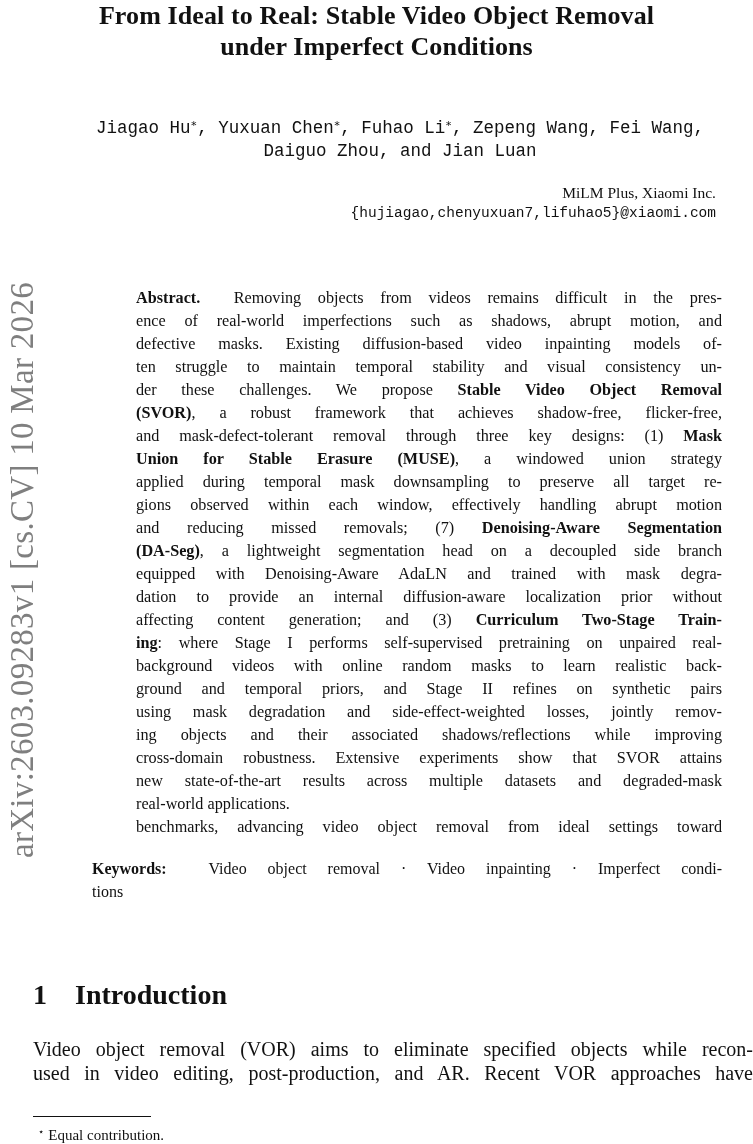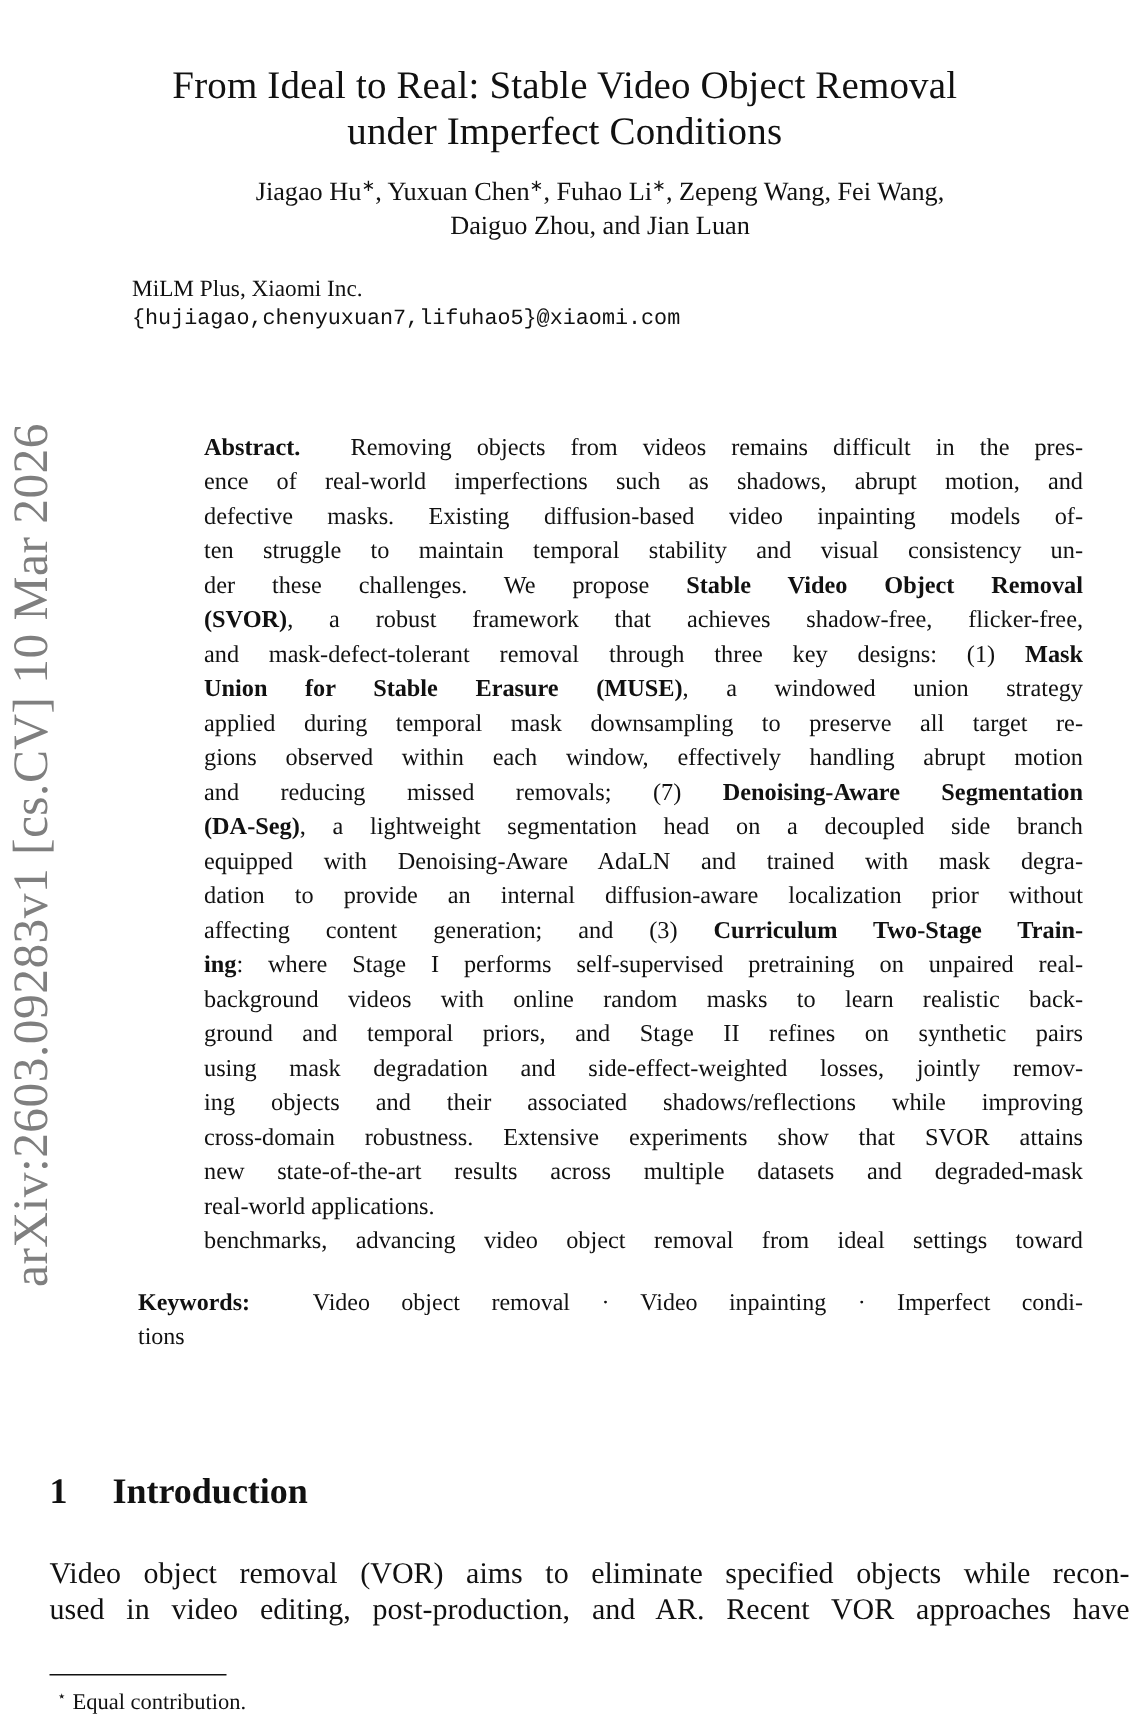--- a/index.html
+++ b/index.html
@@ -4,32 +4,32 @@
 <style>
   html, body { margin: 0; padding: 0; background: #ffffff; }
   body {
     width: 753px; height: 1144px; position: relative; overflow: hidden;
     font-family: "DejaVu Serif", "Liberation Serif", serif;
     color: #111;
   }
   .title {
     position: absolute; left: 0; top: 0; width: 753px;
     text-align: center; font-family: "Liberation Serif", serif;
-    font-weight: normal; font-size: 26px; line-height: 31px; letter-spacing: 0.1px; margin-top: 41px;
+    font-weight: bold; font-size: 26px; line-height: 31px; letter-spacing: 0.1px;
   }
   .title .line { display: block; white-space: nowrap; }
   .authors {
     position: absolute; left: 80px; top: 113px; width: 640px;
     text-align: center; font-family: "Liberation Serif", serif;
     font-size: 17.5px; line-height: 23px;
   }
-  .authors .line { display: block; white-space: nowrap; }
+  .authors .line { display: block; white-space: nowrap; font-family: Liberation Mono, monospace; }
   .affil {
-    position: absolute; left: 88px; top: 182px; width: 640px;
-    text-align: left; font-family: "Liberation Serif", serif;
+    position: absolute; left: 76px; top: 182px; width: 640px;
+    text-align: right; font-family: "Liberation Serif", serif;
     font-size: 15.5px; line-height: 21px;
   }
   .email { font-family: "Liberation Mono", monospace; font-size: 14.5px; white-space: nowrap; }
   .arxiv {
     position: absolute; left: 22px; top: 570px;
     transform: translate(-50%, -50%) rotate(-90deg);
     white-space: nowrap; font-family: "Liberation Serif", serif;
     font-size: 33px; color: #7f7f7f; letter-spacing: 0.3px;
   }
   .abstract {
@@ -41,21 +41,21 @@
   .abstract .ln.last { text-align-last: left; }
   b { font-weight: bold; }
   .keywords {
     position: absolute; left: 92px; top: 857px; width: 630px;
     font-family: "Liberation Serif", serif; font-size: 16px; line-height: 23px;
   }
   .keywords .ln { display: block; white-space: nowrap; text-align-last: justify; }
   .keywords .ln.last { text-align-last: left; }
   .section-heading {
     position: absolute; left: 33px; top: 980px;
-    font-family: "Liberation Serif", serif; font-weight: bold; font-size: 24px; line-height: 30px;
+    font-family: "Liberation Serif", serif; font-weight: bold; font-size: 28px; line-height: 30px;
   }
   .section-heading .num { display: inline-block; width: 42px; }
   .intro {
     position: absolute; left: 33px; top: 1037px; width: 720px;
     font-family: "Liberation Serif", serif; font-size: 20px; line-height: 24px;
   }
   .intro .ln { display: block; white-space: nowrap; text-align: justify; text-align-last: justify; height: 24px; }
   .fn-rule { position: absolute; left: 33px; top: 1116px; width: 118px; height: 1px; background: #111; }
   .footnote {
     position: absolute; left: 38px; top: 1122px;

